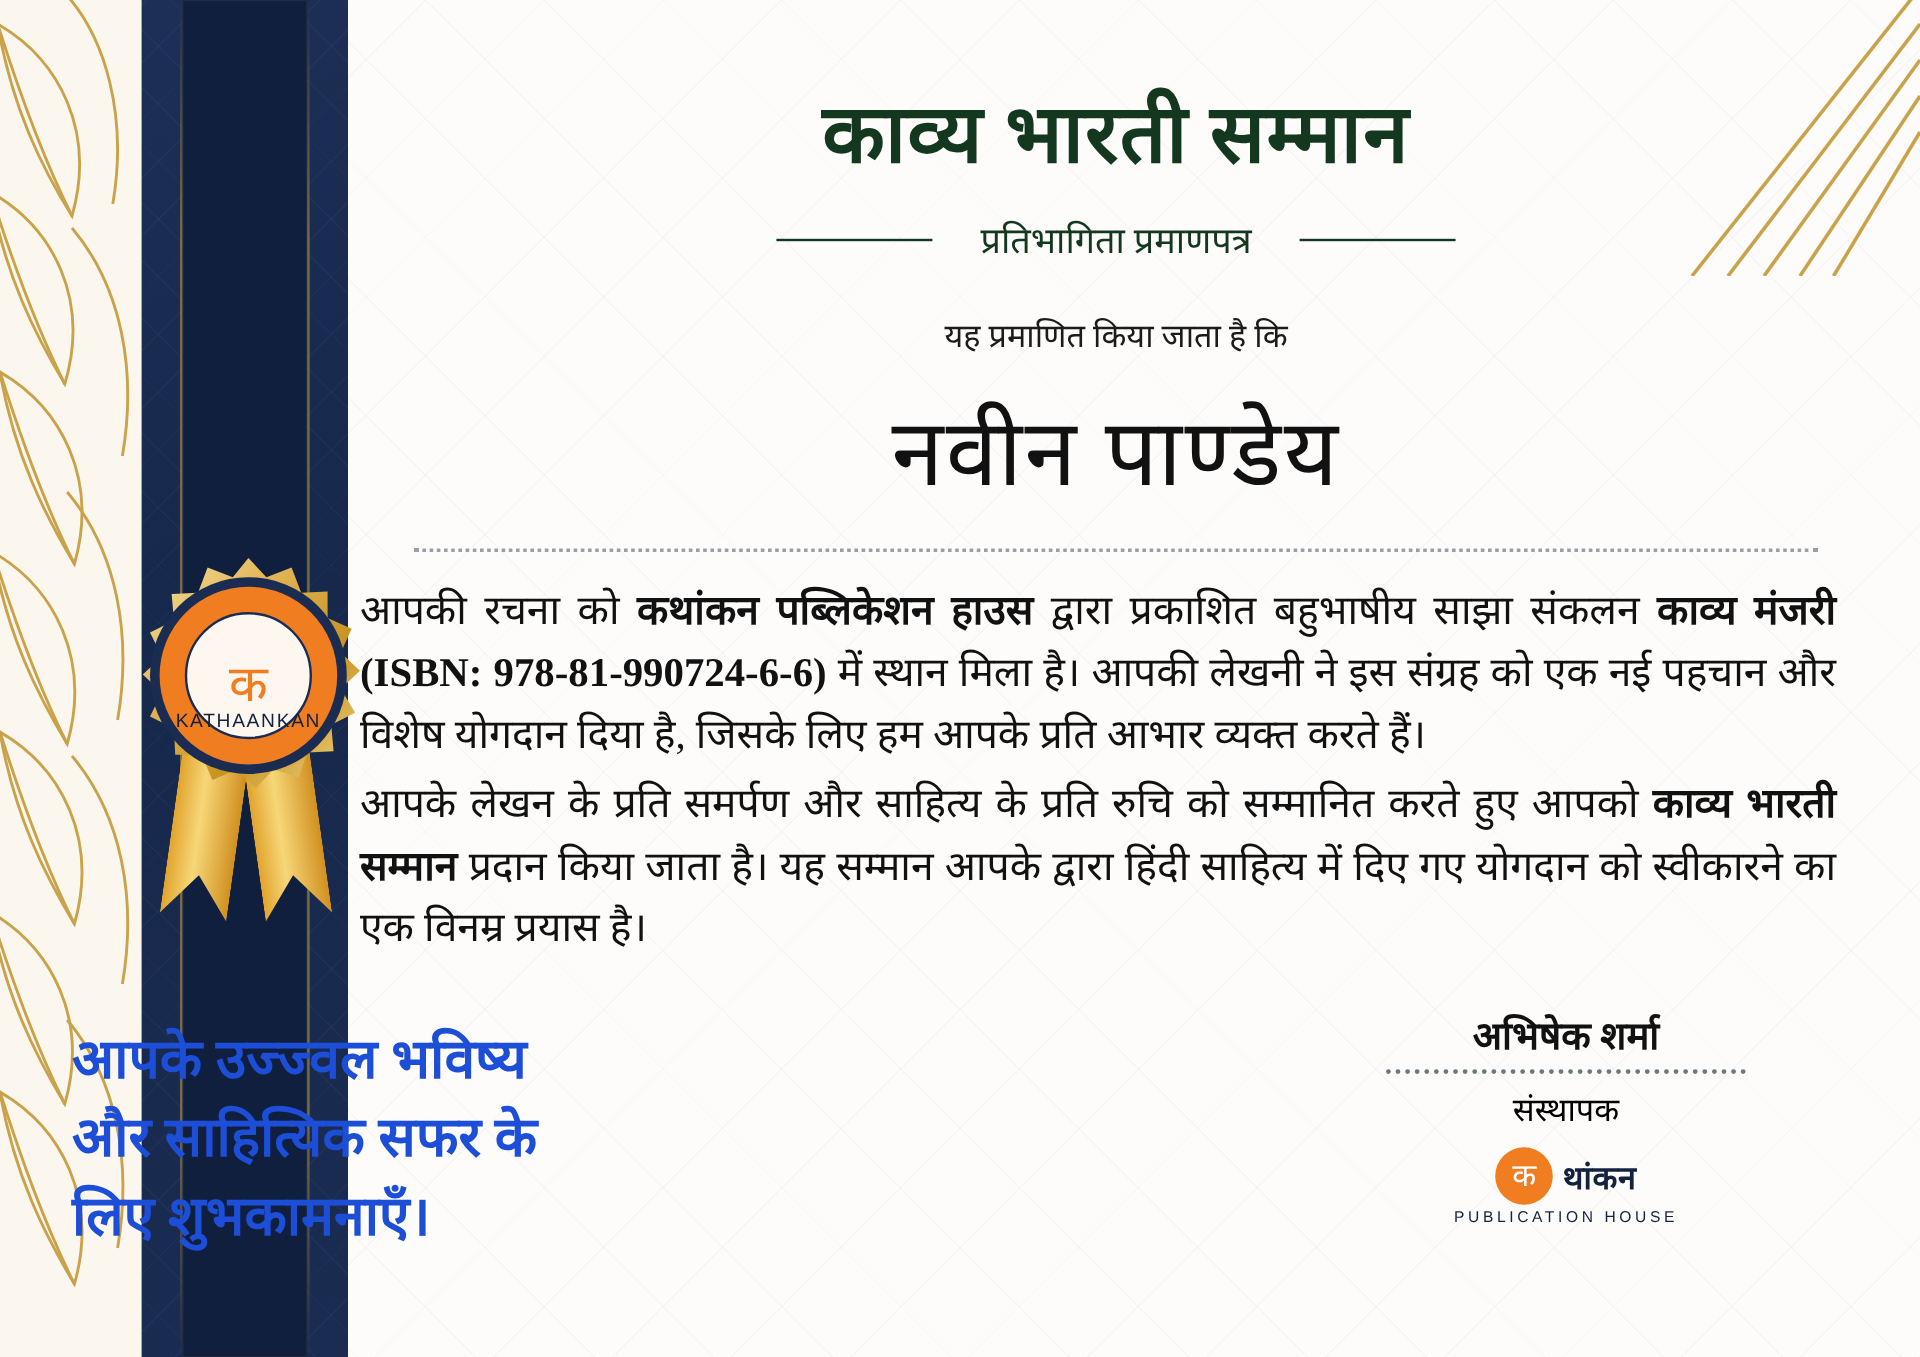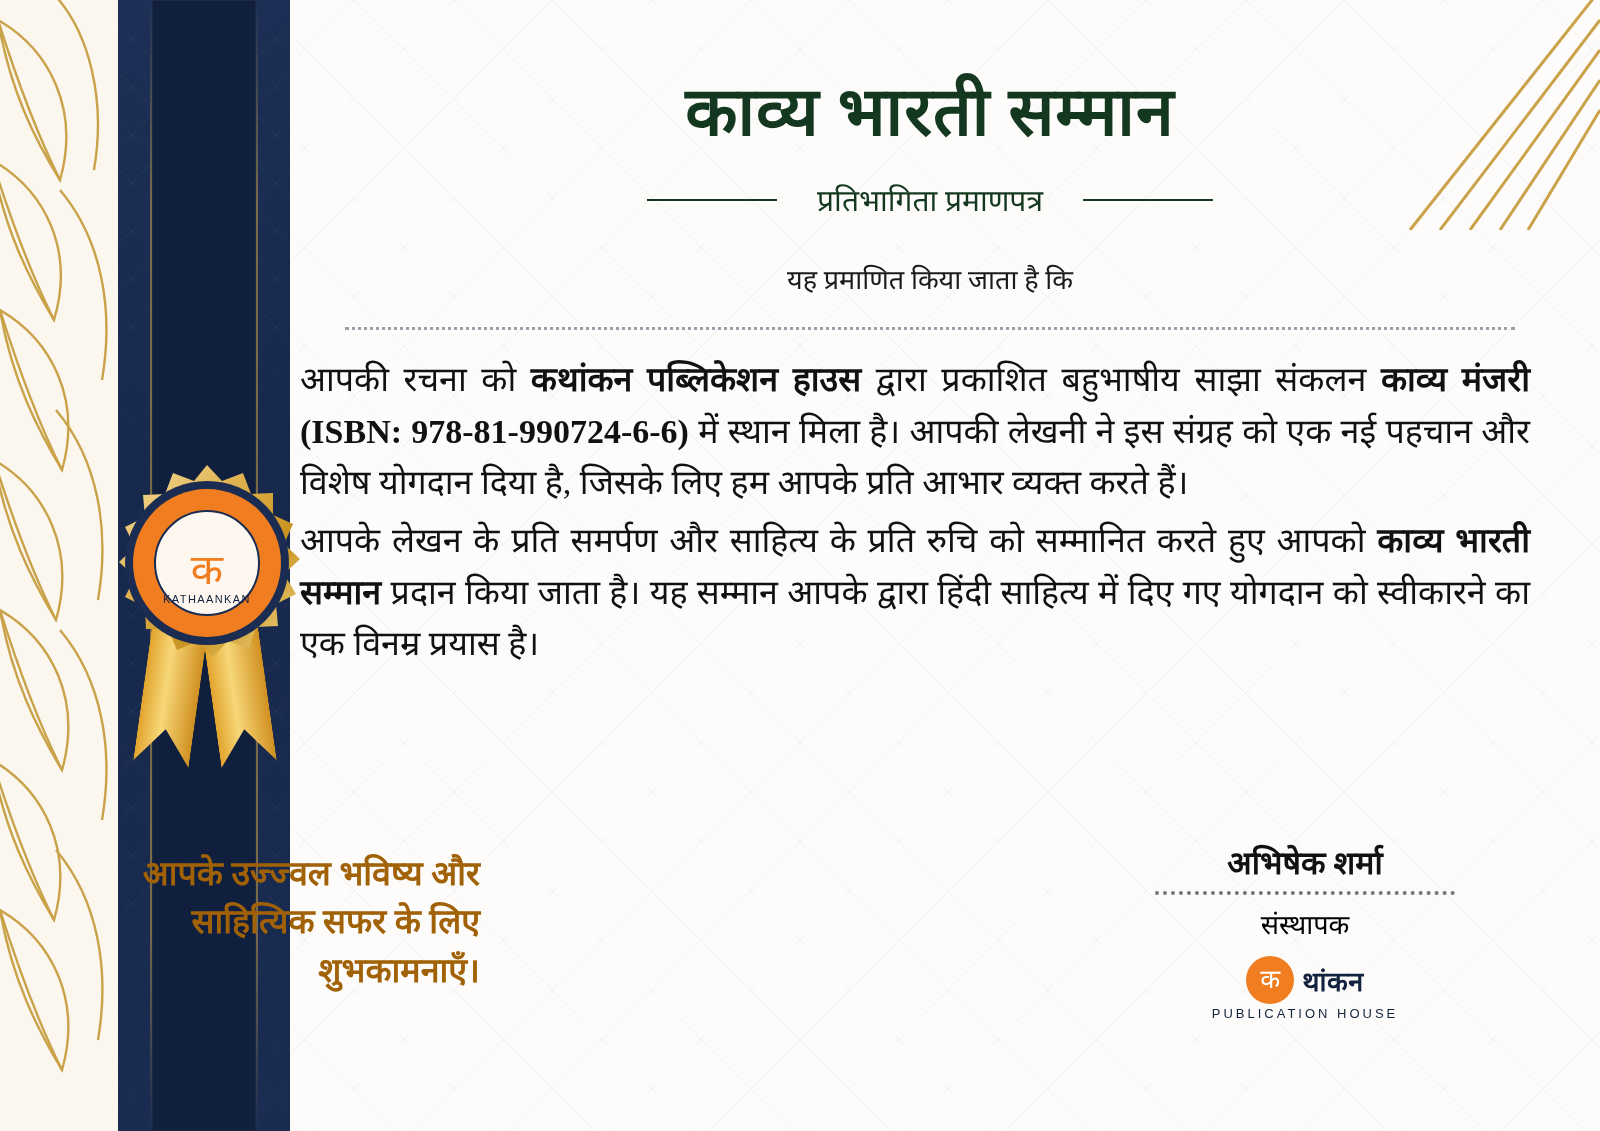--- a/index.html
+++ b/index.html
@@ -95,21 +95,21 @@
     background: linear-gradient(90deg, #e1a32c, #f7d778 40%, #d08f20);
   }
   .ribbon.left  { left: 52px;  clip-path: polygon(0 0, 100% 0, 100% 100%, 50% 78%, 0 100%); transform: rotate(8deg); }
   .ribbon.right { left: 118px; clip-path: polygon(0 0, 100% 0, 100% 100%, 50% 78%, 0 100%); transform: rotate(-8deg); }
   .medal-disc { position: absolute; left: 8px; top: 8px; width: 214px; height: 214px; }
   .medal-logo-text {
     position: absolute;
     left: 0; right: 0;
     top: 138px;
     text-align: center;
-    font-size: 11px;
+    font-size: 16px;
     letter-spacing: 1.4px;
     color: #13233f;
     font-family: "Liberation Sans", sans-serif;
   }
   .medal-glyph {
     position: absolute;
     left: 0; right: 0;
     top: 84px;
     text-align: center;
     font-size: 42px;
@@ -189,26 +189,26 @@
     left: 0;
     right: 0;
     top: 838px;
     height: 290px;
   }
   .wishes {
     position: absolute;
     left: 60px;
     top: 12px;
     width: 420px;
-    text-align: right;
+    text-align: left;
     font-family: "Liberation Serif", serif;
     font-weight: bold;
-    font-size: 34px;
+    font-size: 46px;
     line-height: 1.42;
-    color: #a16207;
+    color: #1d4ed8;
   }
   .sign-block {
     position: absolute;
     right: 85px;
     top: 0;
     width: 420px;
     text-align: center;
   }
   .signature {
     height: 62px;
@@ -348,20 +348,21 @@
     <div class="title">काव्य भारती सम्मान</div>
 
     <div class="subtitle-row">
       <div class="rule"></div>
       <div class="subtitle">प्रतिभागिता प्रमाणपत्र</div>
       <div class="rule"></div>
     </div>
 
     <div class="presented-line">यह प्रमाणित किया जाता है कि</div>
 
+    <div class="recipient">नवीन पाण्डेय</div>
 
     <div class="dotted-sep"></div>
 
     <div class="body-text">
       <p><span>आपकी रचना को </span><b>कथांकन पब्लिकेशन हाउस</b><span> द्वारा प्रकाशित बहुभाषीय साझा संकलन </span><b>काव्य मंजरी (ISBN: 978-81-990724-6-6)</b><span> में स्थान मिला है। आपकी लेखनी ने इस संग्रह को एक नई पहचान और विशेष योगदान दिया है, जिसके लिए हम आपके प्रति आभार व्यक्त करते हैं।</span></p>
       <p><span>आपके लेखन के प्रति समर्पण और साहित्य के प्रति रुचि को सम्मानित करते हुए आपको </span><b>काव्य भारती सम्मान</b><span> प्रदान किया जाता है। यह सम्मान आपके द्वारा हिंदी साहित्य में दिए गए योगदान को स्वीकारने का एक विनम्र प्रयास है।</span></p>
     </div>
   </div>
 
   <div class="footer">

